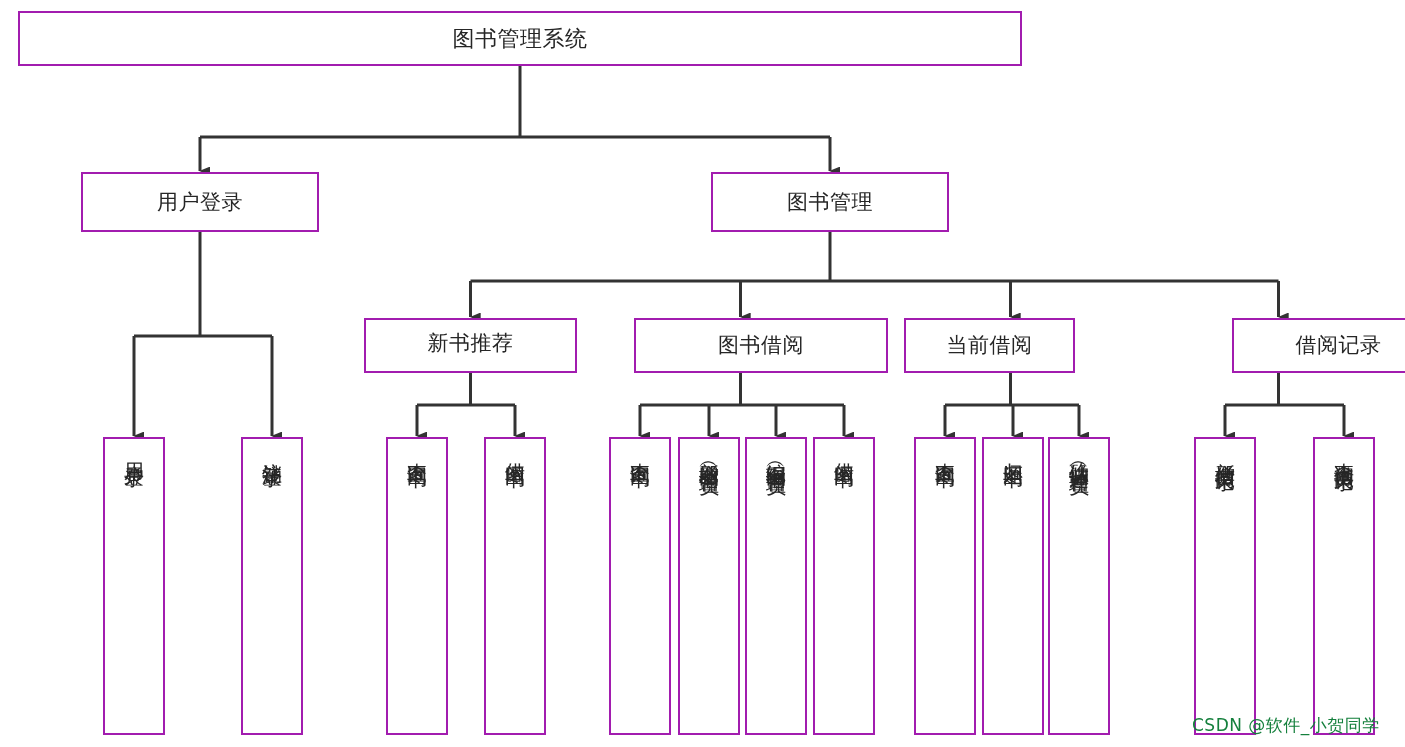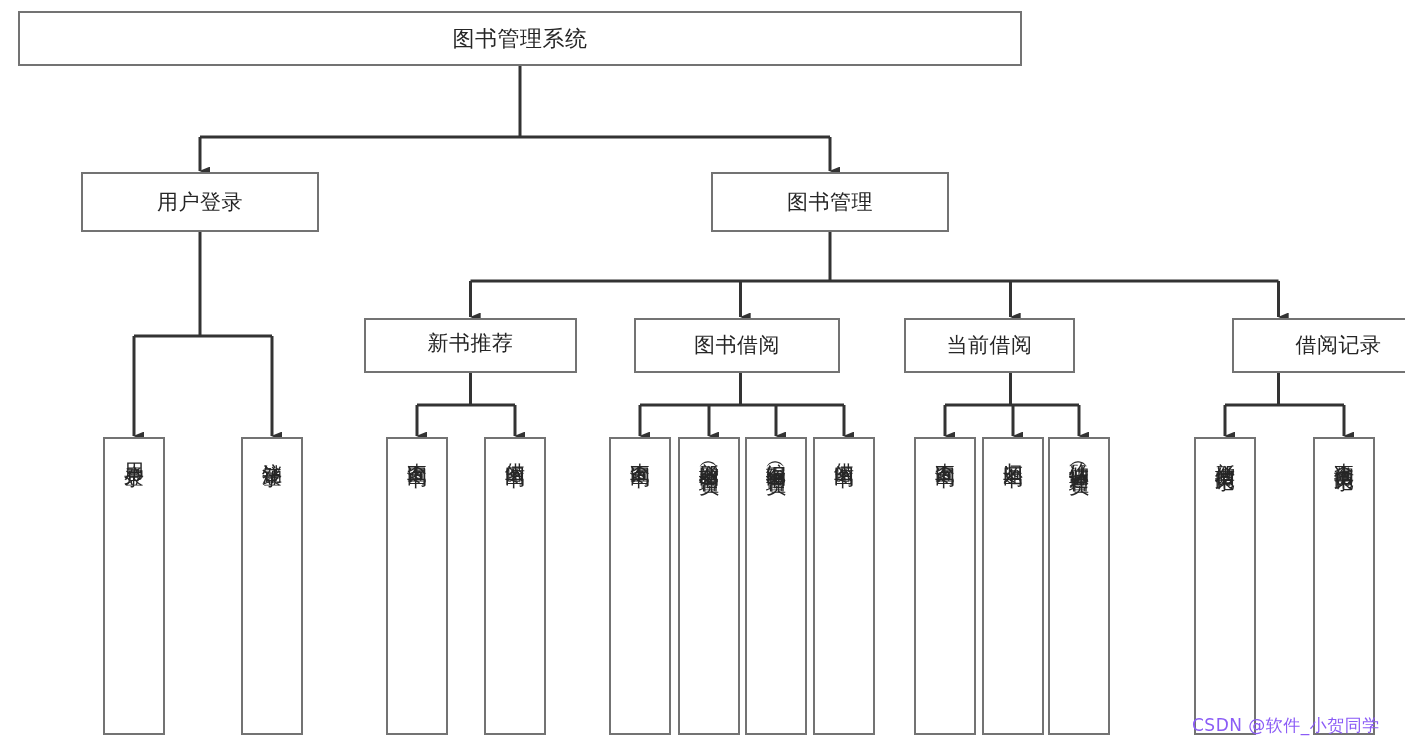--- a/index.html
+++ b/index.html
@@ -23,21 +23,21 @@
     left: 0;
     top: 0;
     width: 1405px;
     height: 747px;
     pointer-events: none;
   }
   .node {
     position: absolute;
     box-sizing: border-box;
     background: #ffffff;
-    border: 2px solid #737373;
+    border: 2px solid #a21caf;
     display: flex;
     align-items: center;
     justify-content: center;
     color: #1a1a1a;
   }
   .node-label {
     display: block;
     text-align: center;
     line-height: 1.18;
     color: #262626;
@@ -61,21 +61,21 @@
     writing-mode: vertical-rl;
     text-orientation: upright;
     font-size: 20px;
     line-height: 1.05;
     letter-spacing: 2px;
     white-space: nowrap;
   }
   .watermark {
     position: absolute;
     font-size: 17px;
-    color: #8b5cf6;
+    color: #15803d;
     white-space: nowrap;
     letter-spacing: 0.5px;
   }
 </style>
 </head>
 <body>
 
 <div id="diagram-root">
 
   <svg id="edges-layer" viewBox="0 0 1405 747" width="1405" height="747" xmlns="http://www.w3.org/2000/svg">
@@ -127,21 +127,21 @@
       </div>
       <div class="node horiz" style="left: 81px; top: 172px; width: 238px; height: 60px;">
         <span class="node-label">用户登录</span>
       </div>
       <div class="node horiz" style="left: 711px; top: 172px; width: 238px; height: 60px; justify-content: center;">
         <span class="node-label">图书管理</span>
       </div>
       <div class="node horiz" style="left: 364px; top: 318px; width: 213px; height: 55px; font-family: Liberation Mono, monospace;">
         <span class="node-label">新书推荐</span>
       </div>
-      <div class="node horiz" style="left: 634px; top: 318px; width: 206px; height: 55px;">
+      <div class="node horiz" style="left: 634px; top: 318px; width: 254px; height: 55px;">
         <span class="node-label">图书借阅</span>
       </div>
       <div class="node horiz" style="left: 904px; top: 318px; width: 171px; height: 55px;">
         <span class="node-label">当前借阅</span>
       </div>
       <div class="node horiz" style="left: 1232px; top: 318px; width: 213px; height: 55px;">
         <span class="node-label">借阅记录</span>
       </div>
       <div class="node vert" style="left: 103px; top: 437px; width: 62px; height: 298px;">
         <span class="node-label">用户登录</span>

